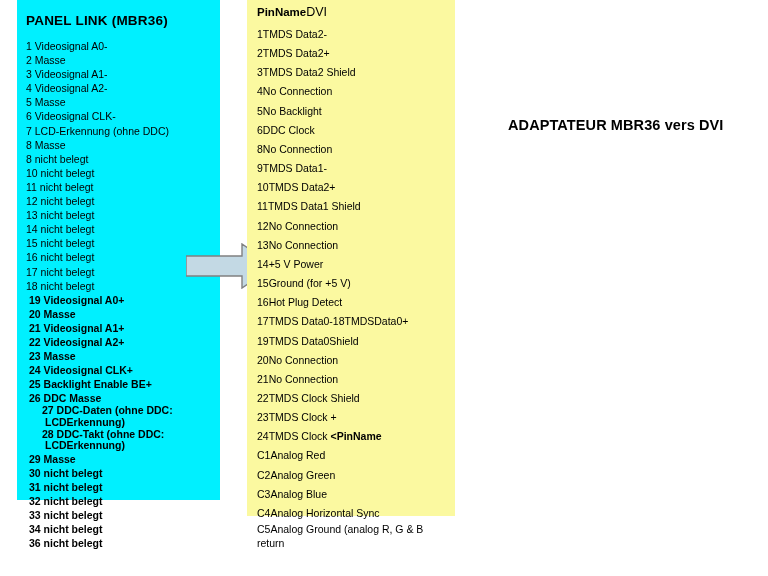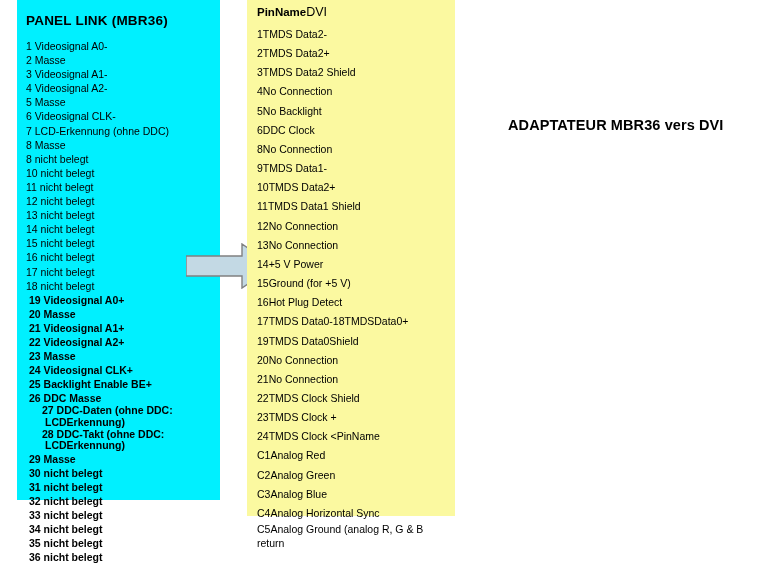--- a/index.html
+++ b/index.html
@@ -97,21 +97,21 @@
   .dvi-row {
     font-size: 10.5px;
     color: #000000;
     line-height: 19.15px;
     white-space: nowrap;
   }
   .dvi-row.wrap {
     white-space: normal;
     line-height: 13.5px;
   }
-  .dvi-row .emph { font-weight: normal; text-align: center; }
+  .dvi-row .emph { font-weight: bold; text-align: center; }
 
   
   #caption {
     position: absolute;
     left: 490px;
     top: 117px;
     font-size: 14.5px;
     font-weight: bold;
     color: #000000;
     letter-spacing: 0.1px;
@@ -152,21 +152,20 @@
       <div class="pl-row bold">25 Backlight Enable BE+</div>
       <div class="pl-row bold">26 DDC Masse</div>
       <div class="pl-row bold wrap">27 DDC-Daten (ohne DDC: LCDErkennung)</div>
       <div class="pl-row bold wrap">28 DDC-Takt (ohne DDC: LCDErkennung)</div>
       <div class="pl-row bold">29 Masse</div>
       <div class="pl-row bold">30 nicht belegt</div>
       <div class="pl-row bold">31 nicht belegt</div>
       <div class="pl-row bold">32 nicht belegt</div>
       <div class="pl-row bold">33 nicht belegt</div>
       <div class="pl-row bold">34 nicht belegt</div>
-      <div class="pl-row bold">35 nicht belegt</div>
       <div class="pl-row bold">36 nicht belegt</div>
     </div>
 </div>
 
 <div id="flow-arrow">
   <svg width="89" height="46" viewBox="0 0 89 46" xmlns="http://www.w3.org/2000/svg">
     <polygon points="0,13 56,13 56,1 88,23 56,45 56,33 0,33" fill="#c3d9e4" stroke="#808080" stroke-width="1.4" stroke-linejoin="miter"></polygon>
   </svg>
 </div>
 

